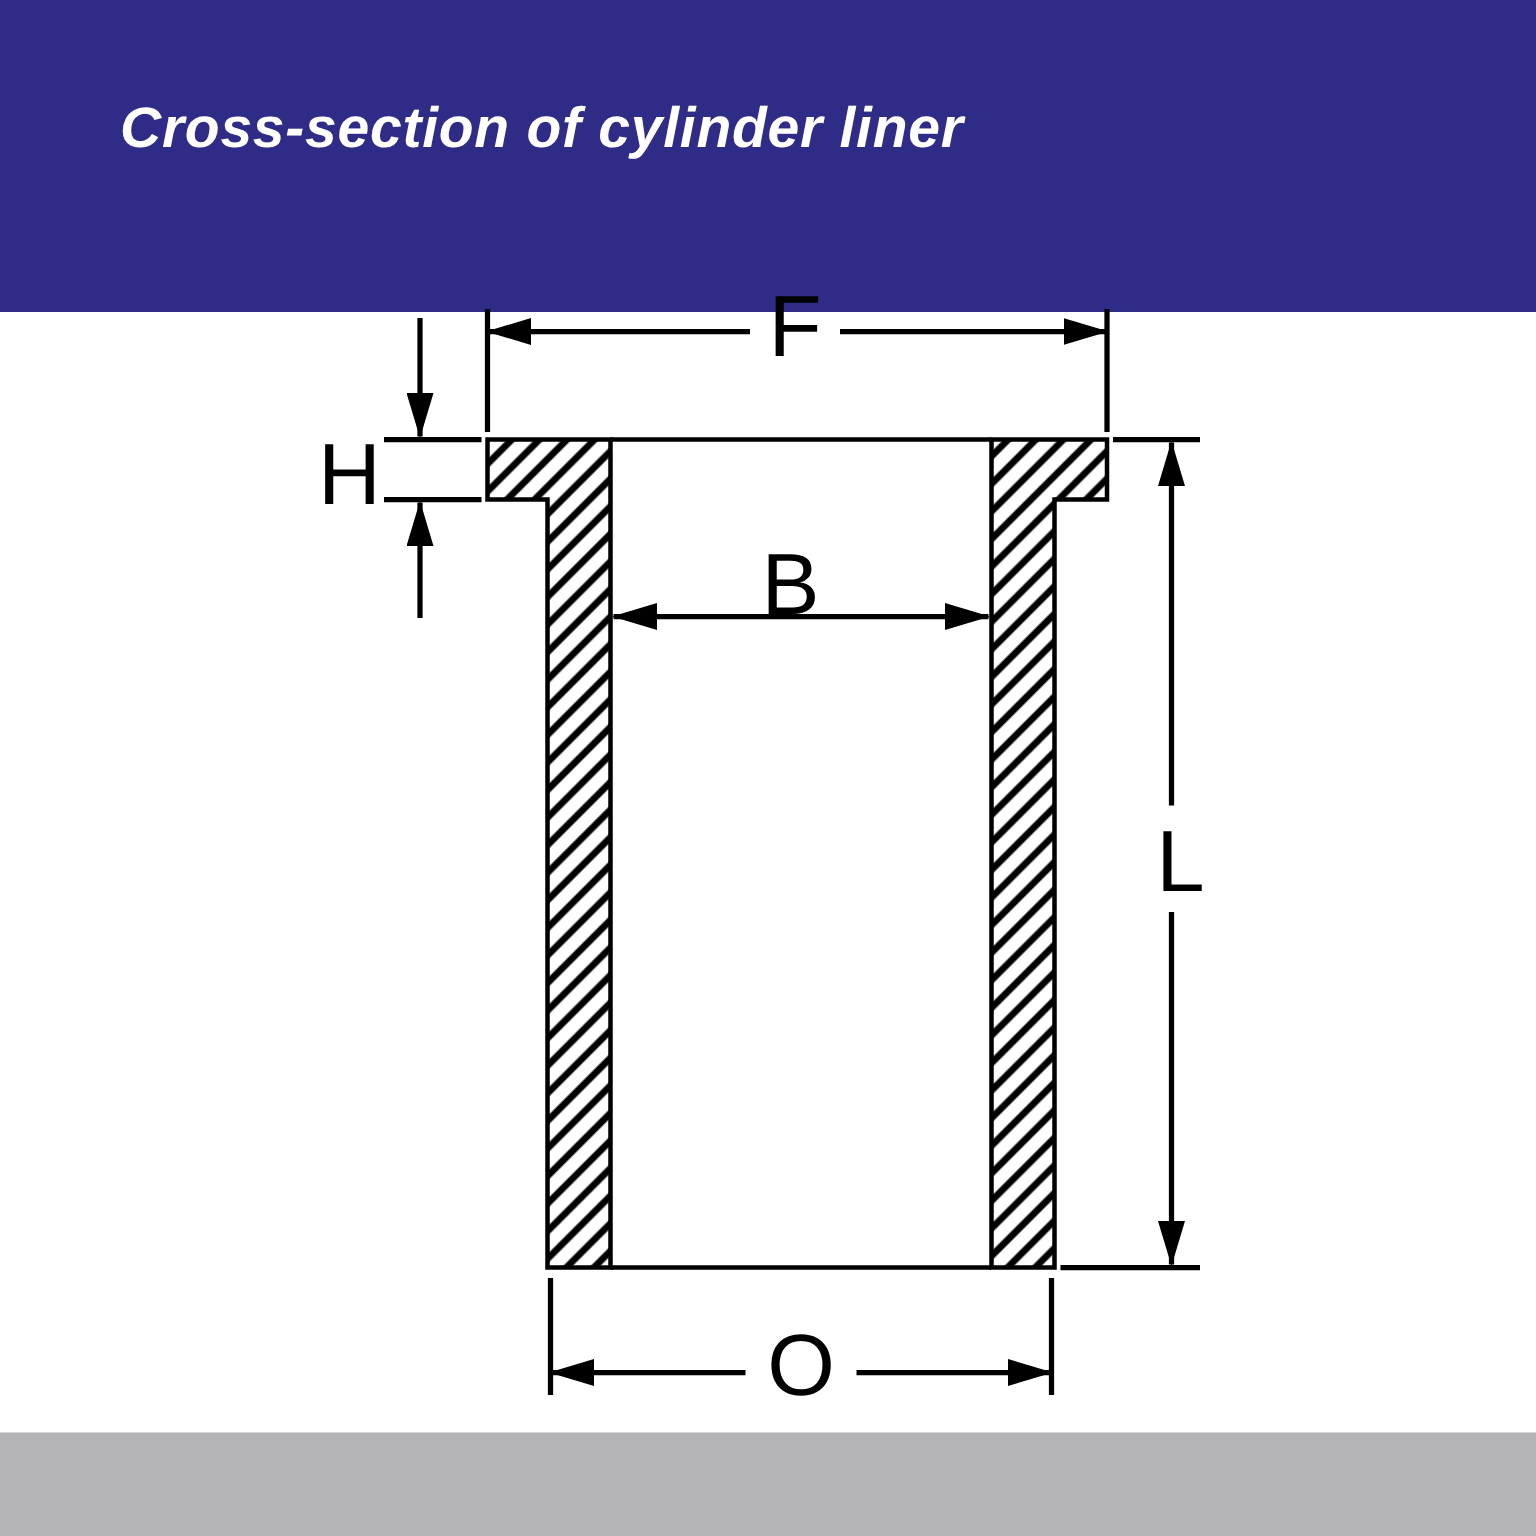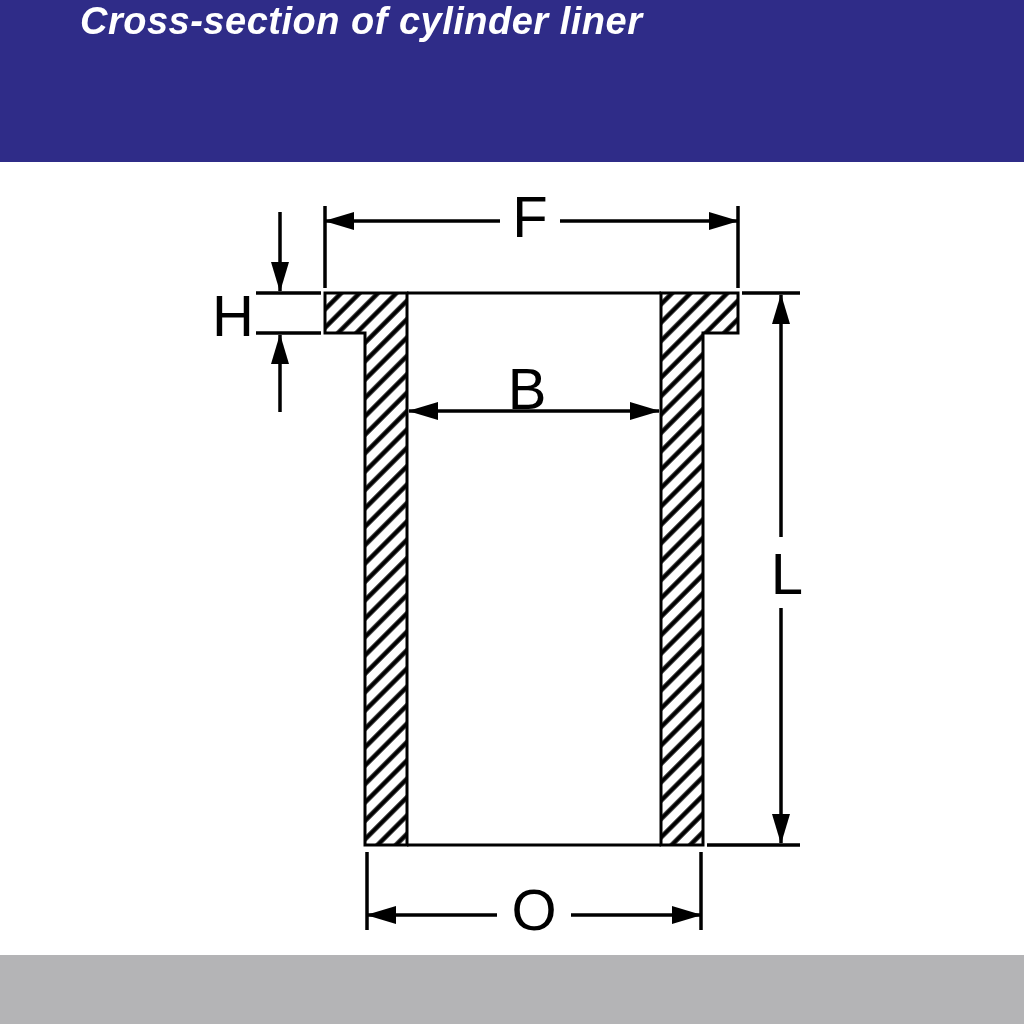--- a/index.html
+++ b/index.html
@@ -8,24 +8,24 @@
     width: 1024px;
     height: 1024px;
     background: #ffffff;
     overflow: hidden;
     font-family: "Liberation Sans", sans-serif;
   }
   .header-band {
     position: absolute;
     top: 0; left: 0;
     width: 1024px;
-    height: 162px;
+    height: 208px;
     background: #2f2c88;
     display: flex;
-    align-items: flex-start;
+    align-items: center;
   }
   .page-title {
     margin: 0 0 36px 80px;
     color: #ffffff;
     font-size: 38px;
     font-weight: bold;
     font-style: italic;
     letter-spacing: 0.5px;
   }
   .footer-band {

